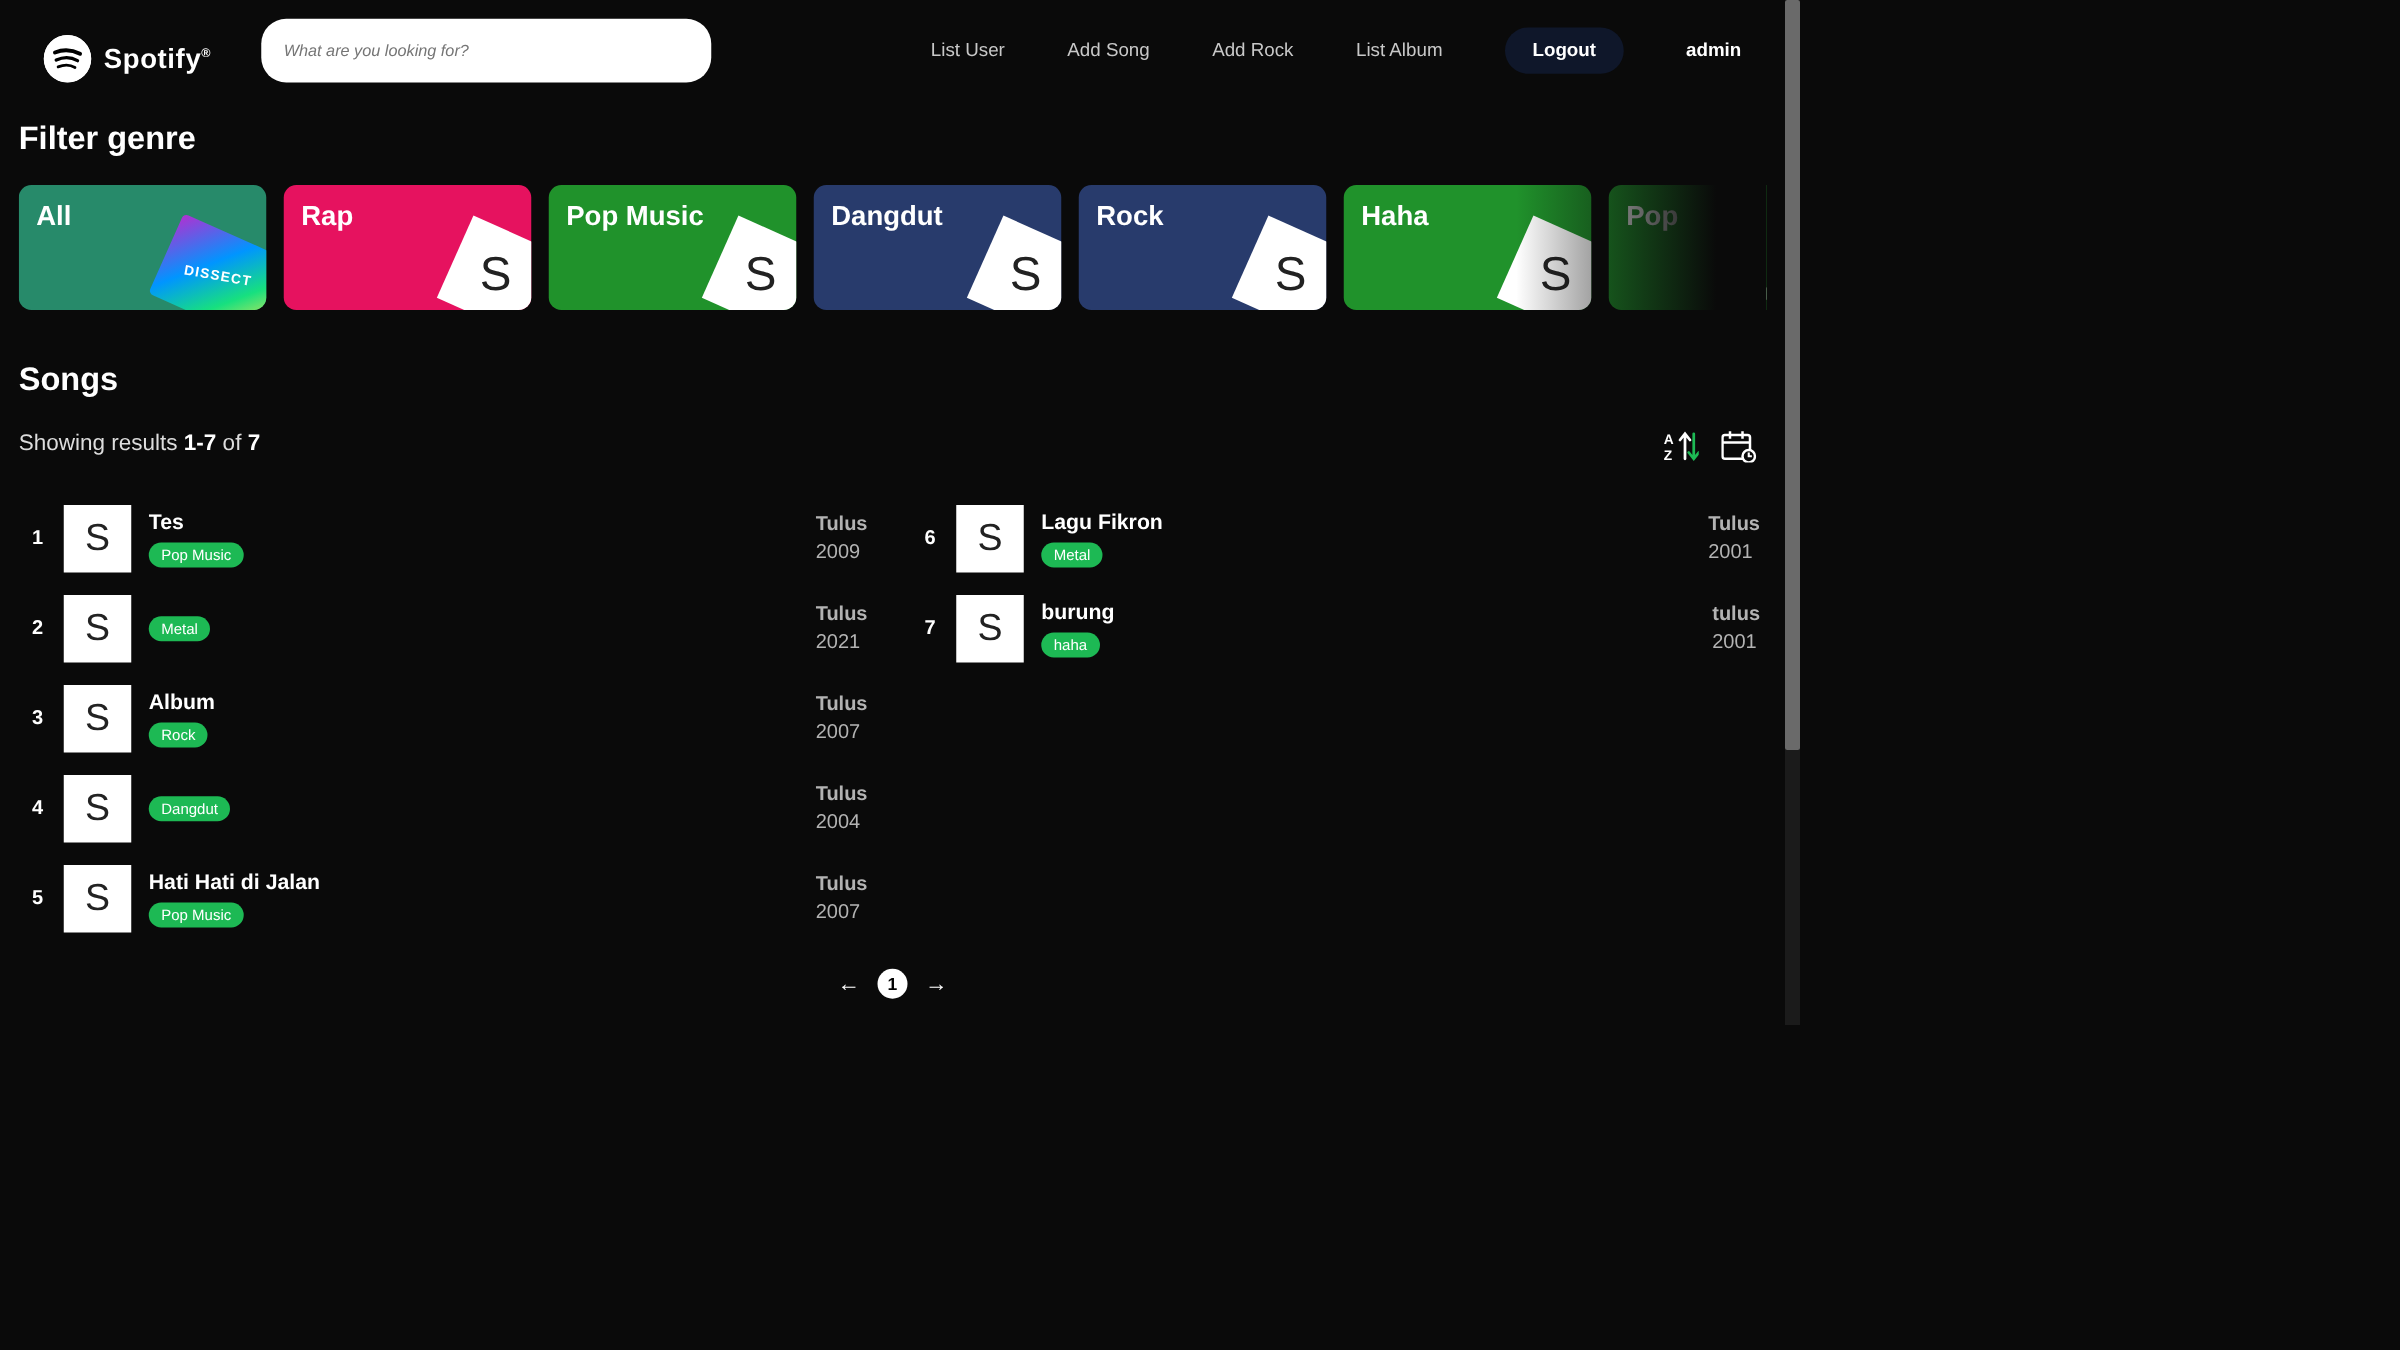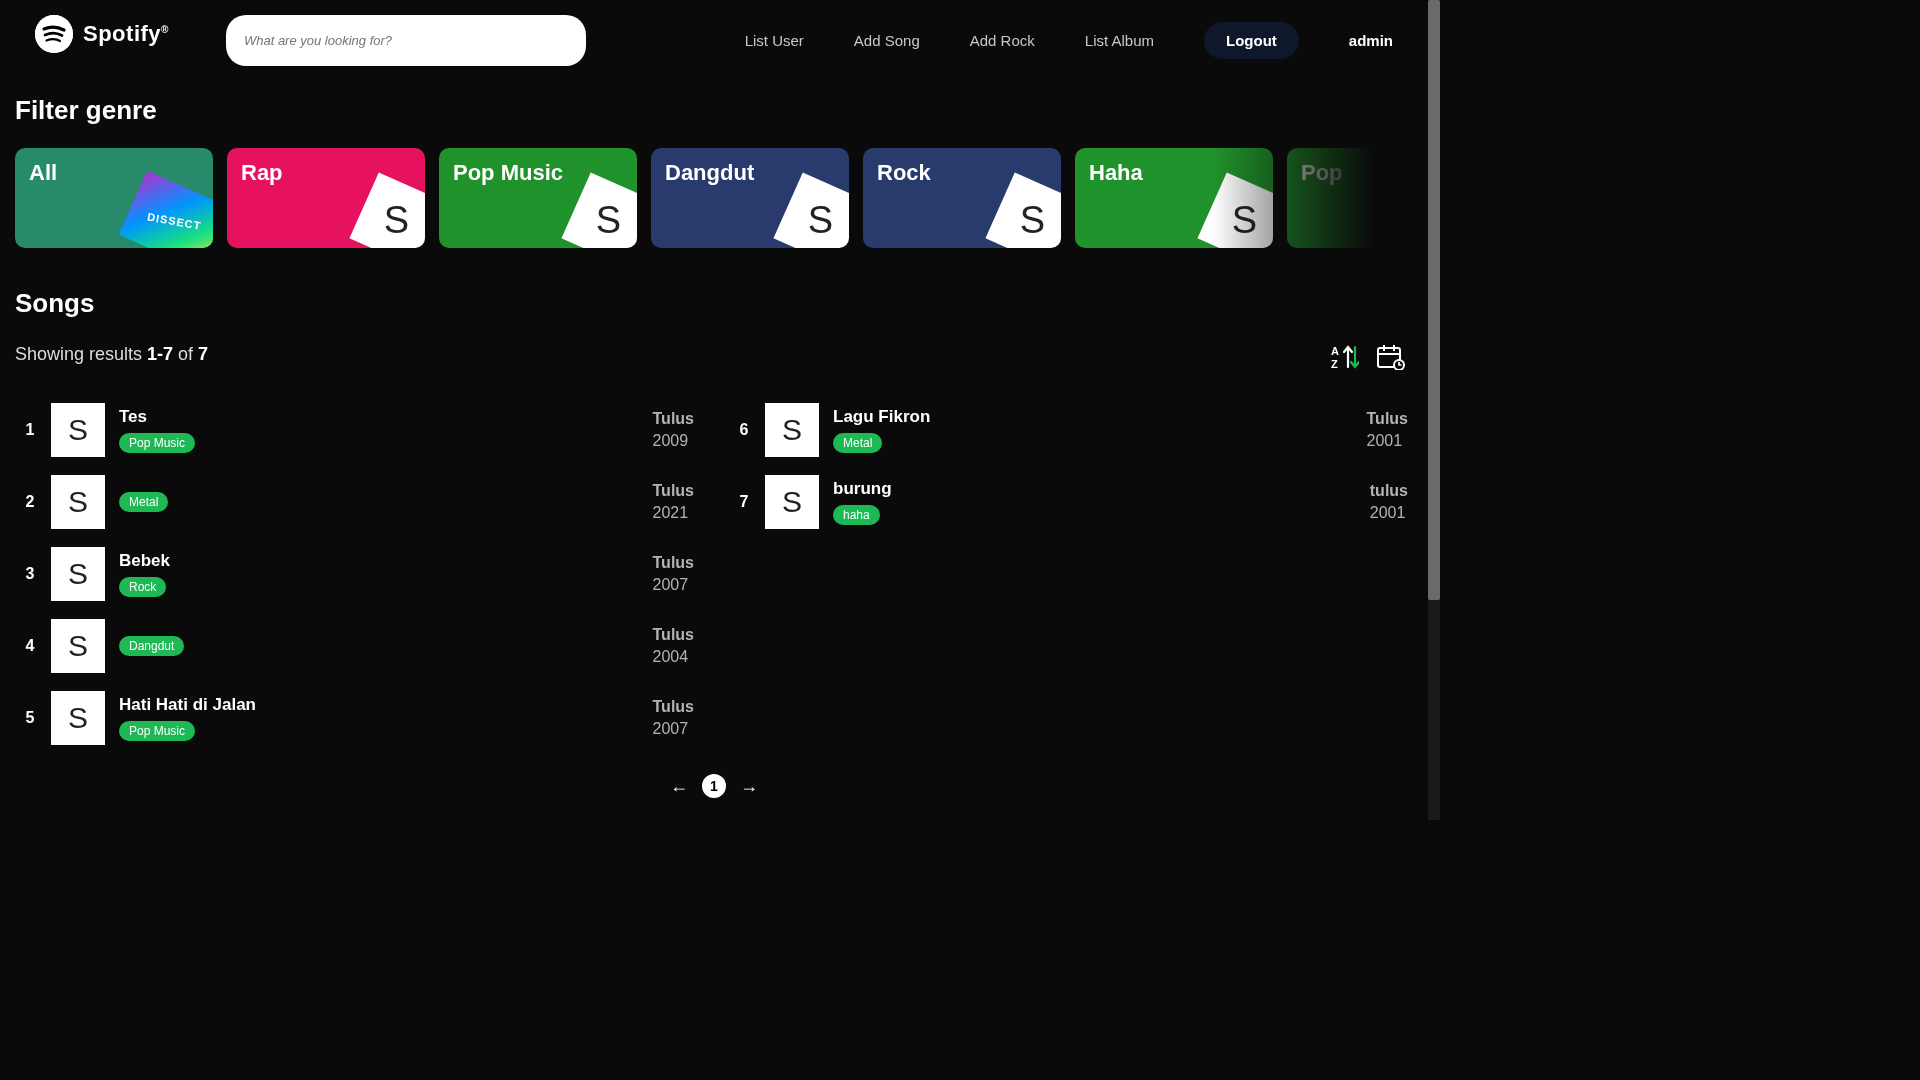--- a/index.html
+++ b/index.html
@@ -62,21 +62,21 @@
   .pagination { display:flex; align-items:center; justify-content:center; gap:14px; margin-top:20px; }
   .page-arrow { color:#fff; font-size:18px; cursor:pointer; }
   .page-num { width:24px; height:24px; border-radius:50%; background:#fff; color:#000; font-weight:bold; font-size:14px; display:flex; align-items:center; justify-content:center; cursor:pointer; }
 </style>
 </head>
 <body>
 
 <div class="viewport">
 
   <div class="header">
-    <div style="display:flex;align-items:flex-start;gap:17px;">
+    <div style="display:flex;align-items:flex-end;">
       <div class="logo">
         <div class="logo-circle">
           <svg width="38" height="38" viewBox="0 0 38 38">
               <circle cx="19" cy="19" r="19" fill="#fff"></circle>
             <path d="M9 14 Q19 10 29 15" stroke="#000" stroke-width="3.2" fill="none" stroke-linecap="round"></path>
             <path d="M10 20 Q19 16 27 20.5" stroke="#000" stroke-width="2.7" fill="none" stroke-linecap="round"></path>
             <path d="M11.5 25.5 Q19 22.5 25 26" stroke="#000" stroke-width="2.2" fill="none" stroke-linecap="round"></path>
           </svg>
         </div>
         <span class="logo-wordmark"><span>Spotify</span><sup>®</sup></span>
@@ -184,21 +184,21 @@
           <div class="song-art">S</div>
           <div class="song-info"><span class="song-genre">Metal</span></div>
           <div class="song-right">
             <div class="song-artist">Tulus</div>
             <div class="song-year">2021</div>
           </div>
         </div>
         <div class="song-row">
           <div class="song-idx">3</div>
           <div class="song-art">S</div>
-          <div class="song-info"><div class="song-title">Bebek</div><span class="song-genre">Rock</span></div>
+          <div class="song-info"><div class="song-title">Album</div><span class="song-genre">Rock</span></div>
           <div class="song-right">
             <div class="song-artist">Tulus</div>
             <div class="song-year">2007</div>
           </div>
         </div>
         <div class="song-row">
           <div class="song-idx">4</div>
           <div class="song-art">S</div>
           <div class="song-info"><span class="song-genre">Dangdut</span></div>
           <div class="song-right">

